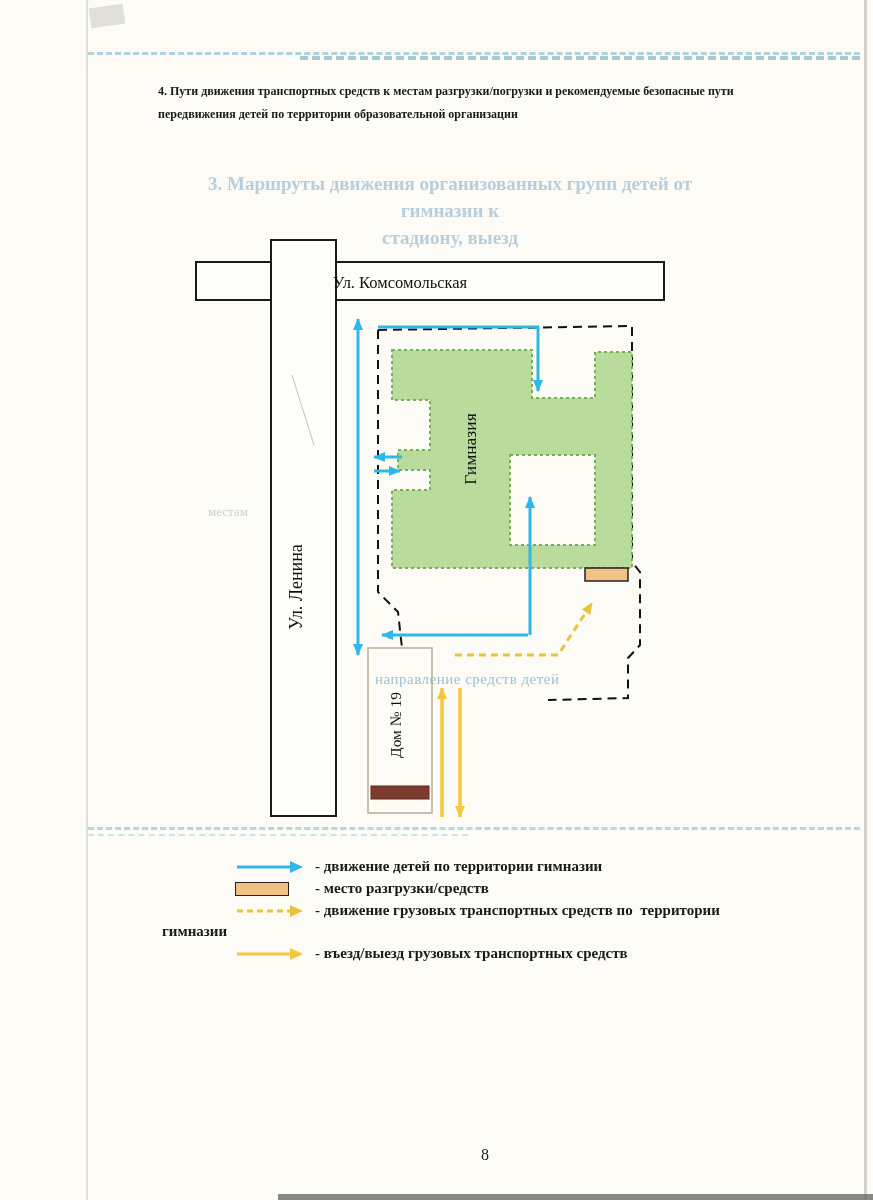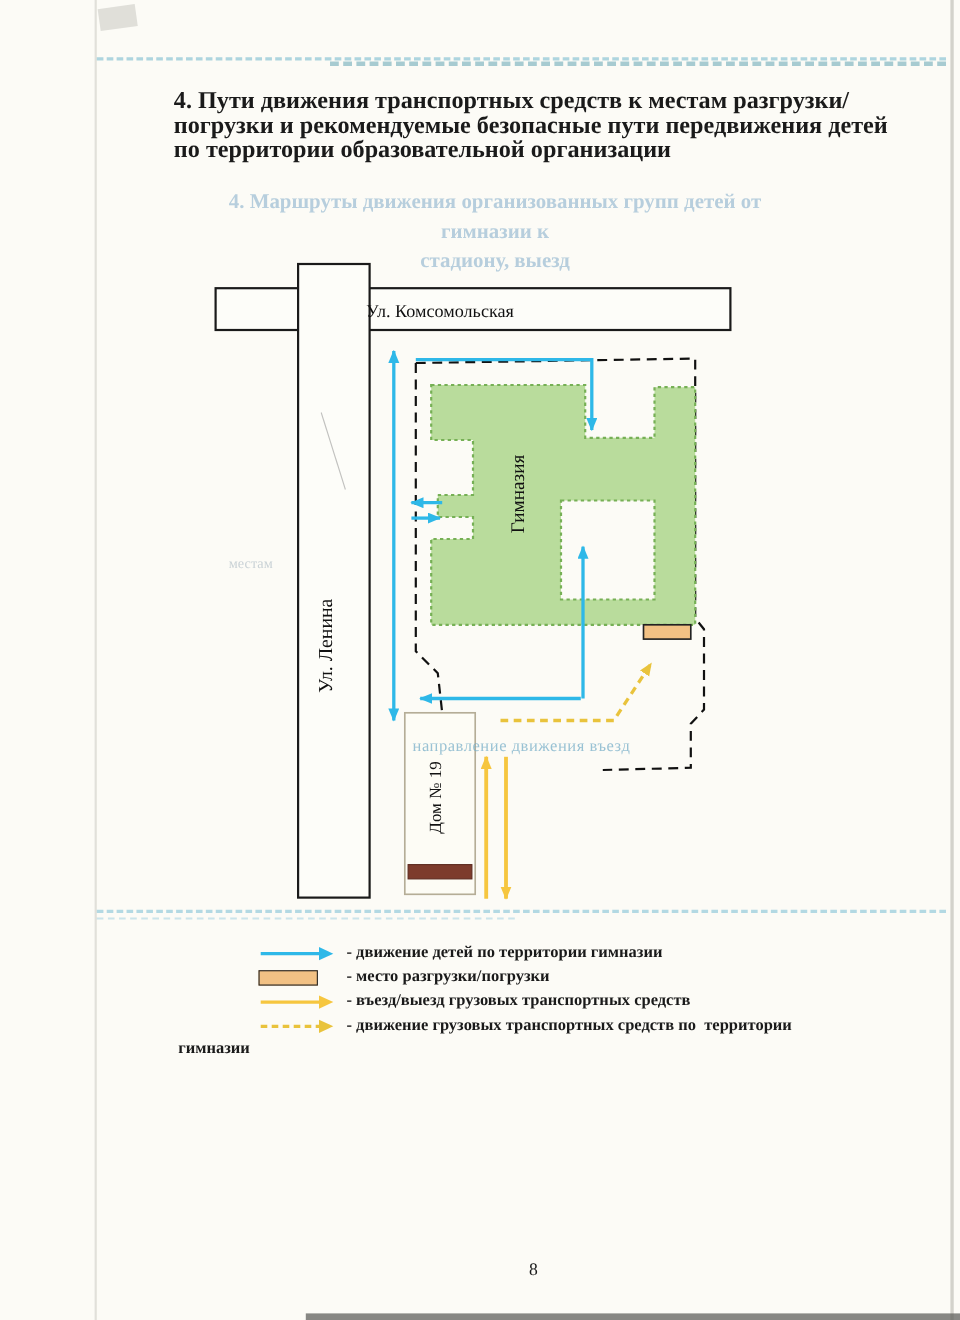--- a/index.html
+++ b/index.html
@@ -10,21 +10,21 @@
   
   .fold-line{left:86px;top:0;width:2px;height:1200px;background:rgba(175,175,165,.35);}
   .edge-right{left:864px;top:0;width:3px;height:1200px;background:rgba(170,170,160,.5);}
   .edge-bottom{left:278px;top:1194px;width:595px;height:6px;background:#60605c;opacity:.75;}
   .scan-t1{left:88px;top:52px;width:772px;height:0;border-top:3px dashed rgba(95,175,200,.5);}
   .scan-t2{left:300px;top:56px;width:560px;height:0;border-top:4px dashed rgba(65,145,165,.45);}
   .scan-b1{left:88px;top:827px;width:772px;height:0;border-top:3px dashed rgba(90,175,205,.45);}
   .scan-b2{left:88px;top:834px;width:380px;height:0;border-top:2px dashed rgba(90,175,205,.3);}
   .corner-mark{left:90px;top:6px;width:34px;height:20px;background:rgba(150,150,145,.28);transform:rotate(-8deg);}
 
-  .title{left:158px;top:80px;width:650px;font-weight:bold;font-size:22px;line-height:22.5px;}
+  .title{left:158px;top:80px;width:650px;font-weight:bold;font-size:12px;line-height:22.5px;}
 
   .ghost-title{left:170px;top:170px;width:560px;text-align:center;font-weight:bold;font-size:19px;
                line-height:27px;color:rgba(125,170,200,.55);filter:blur(.7px);}
 
   .map-svg{left:150px;top:235px;}
 
   .ghost-note{left:375px;top:671px;font-size:15px;letter-spacing:.5px;white-space:nowrap;
               color:rgba(120,175,200,.75);filter:blur(.4px);z-index:5;}
   .ghost-side{left:208px;top:504px;font-size:13px;color:rgba(140,160,175,.45);filter:blur(.5px);}
 
@@ -50,21 +50,21 @@
   <div class="abs edge-bottom"></div>
   <div class="abs scan-t1"></div>
   <div class="abs scan-t2"></div>
   <div class="abs scan-b1"></div>
   <div class="abs scan-b2"></div>
   <div class="abs corner-mark"></div>
 
   <div class="abs title">4. Пути движения транспортных средств к местам разгрузки/погрузки и рекомендуемые безопасные пути передвижения детей по территории образовательной организации</div>
 
   <div class="abs ghost-title">
-    <div>4. Маршруты движения организованных групп детей от гимназии к</div>
+    <div>3. Маршруты движения организованных групп детей от гимназии к</div>
     <div>стадиону, выезд</div>
   </div>
 
   <svg class="abs map-svg" width="540" height="595" viewBox="0 0 540 595">
     <defs>
       <marker id="aC" markerUnits="userSpaceOnUse" markerWidth="14" markerHeight="12" refX="11" refY="5" orient="auto-start-reverse">
         <path d="M0,0 L12,5 L0,10 Z" fill="#2eb8e8"></path>
       </marker>
       <marker id="aY" markerUnits="userSpaceOnUse" markerWidth="14" markerHeight="12" refX="11" refY="5" orient="auto-start-reverse">
         <path d="M0,0 L12,5 L0,10 Z" fill="#e9c33c"></path>
@@ -100,52 +100,52 @@
     <line x1="224" y1="236" x2="250" y2="236" stroke="#2eb8e8" stroke-width="3" marker-end="url(#aC)"></line>
 
     <rect x="435" y="333" width="43" height="13" fill="#f2c184" stroke="#222" stroke-width="1.5"></rect>
 
     <path d="M305,420 H408 L442,368" fill="none" stroke="#e9c33c" stroke-width="3" stroke-dasharray="7,5" marker-end="url(#aY)"></path>
 
     <line x1="292" y1="582" x2="292" y2="453" stroke="#f6c63f" stroke-width="3.5" marker-end="url(#aY2)"></line>
     <line x1="310" y1="453" x2="310" y2="582" stroke="#f6c63f" stroke-width="3.5" marker-end="url(#aY2)"></line>
   </svg>
 
-  <div class="abs ghost-note">направление движения въезд</div>
+  <div class="abs ghost-note">направление средств детей</div>
   <div class="abs ghost-side">местам</div>
 
   <div class="abs legend">
 
     <div class="lrow">
       <svg class="licon" width="70" height="14">
         <line x1="2" y1="7" x2="55" y2="7" stroke="#2eb8e8" stroke-width="3"></line>
         <polygon points="55,1 68,7 55,13" fill="#2eb8e8"></polygon>
       </svg>
       <span class="ltext">- движение детей по территории гимназии</span>
     </div>
 
     <div class="lrow">
       <div class="lrect"></div>
-      <span class="ltext">- место разгрузки/погрузки</span>
-    </div>
-
-    <div class="lrow">
-      <svg class="licon" width="70" height="14">
-        <line x1="2" y1="7" x2="55" y2="7" stroke="#f6c63f" stroke-width="3"></line>
-        <polygon points="55,1 68,7 55,13" fill="#f6c63f"></polygon>
-      </svg>
-      <span class="ltext">- въезд/выезд грузовых транспортных средств</span>
+      <span class="ltext">- место разгрузки/средств</span>
     </div>
 
     <div class="lrow">
       <svg class="licon" width="70" height="14">
         <line x1="2" y1="7" x2="55" y2="7" stroke="#e9c33c" stroke-width="3" stroke-dasharray="6,4"></line>
         <polygon points="55,1 68,7 55,13" fill="#e9c33c"></polygon>
       </svg>
       <span class="ltext">- движение грузовых транспортных средств по  территории</span>
       <span class="ltext2">гимназии</span>
     </div>
 
+    <div class="lrow">
+      <svg class="licon" width="70" height="14">
+        <line x1="2" y1="7" x2="55" y2="7" stroke="#f6c63f" stroke-width="3"></line>
+        <polygon points="55,1 68,7 55,13" fill="#f6c63f"></polygon>
+      </svg>
+      <span class="ltext">- въезд/выезд грузовых транспортных средств</span>
+    </div>
+
   </div>
 
   <div class="abs pagenum">8</div>
 
 </div>
 
 </body></html>

